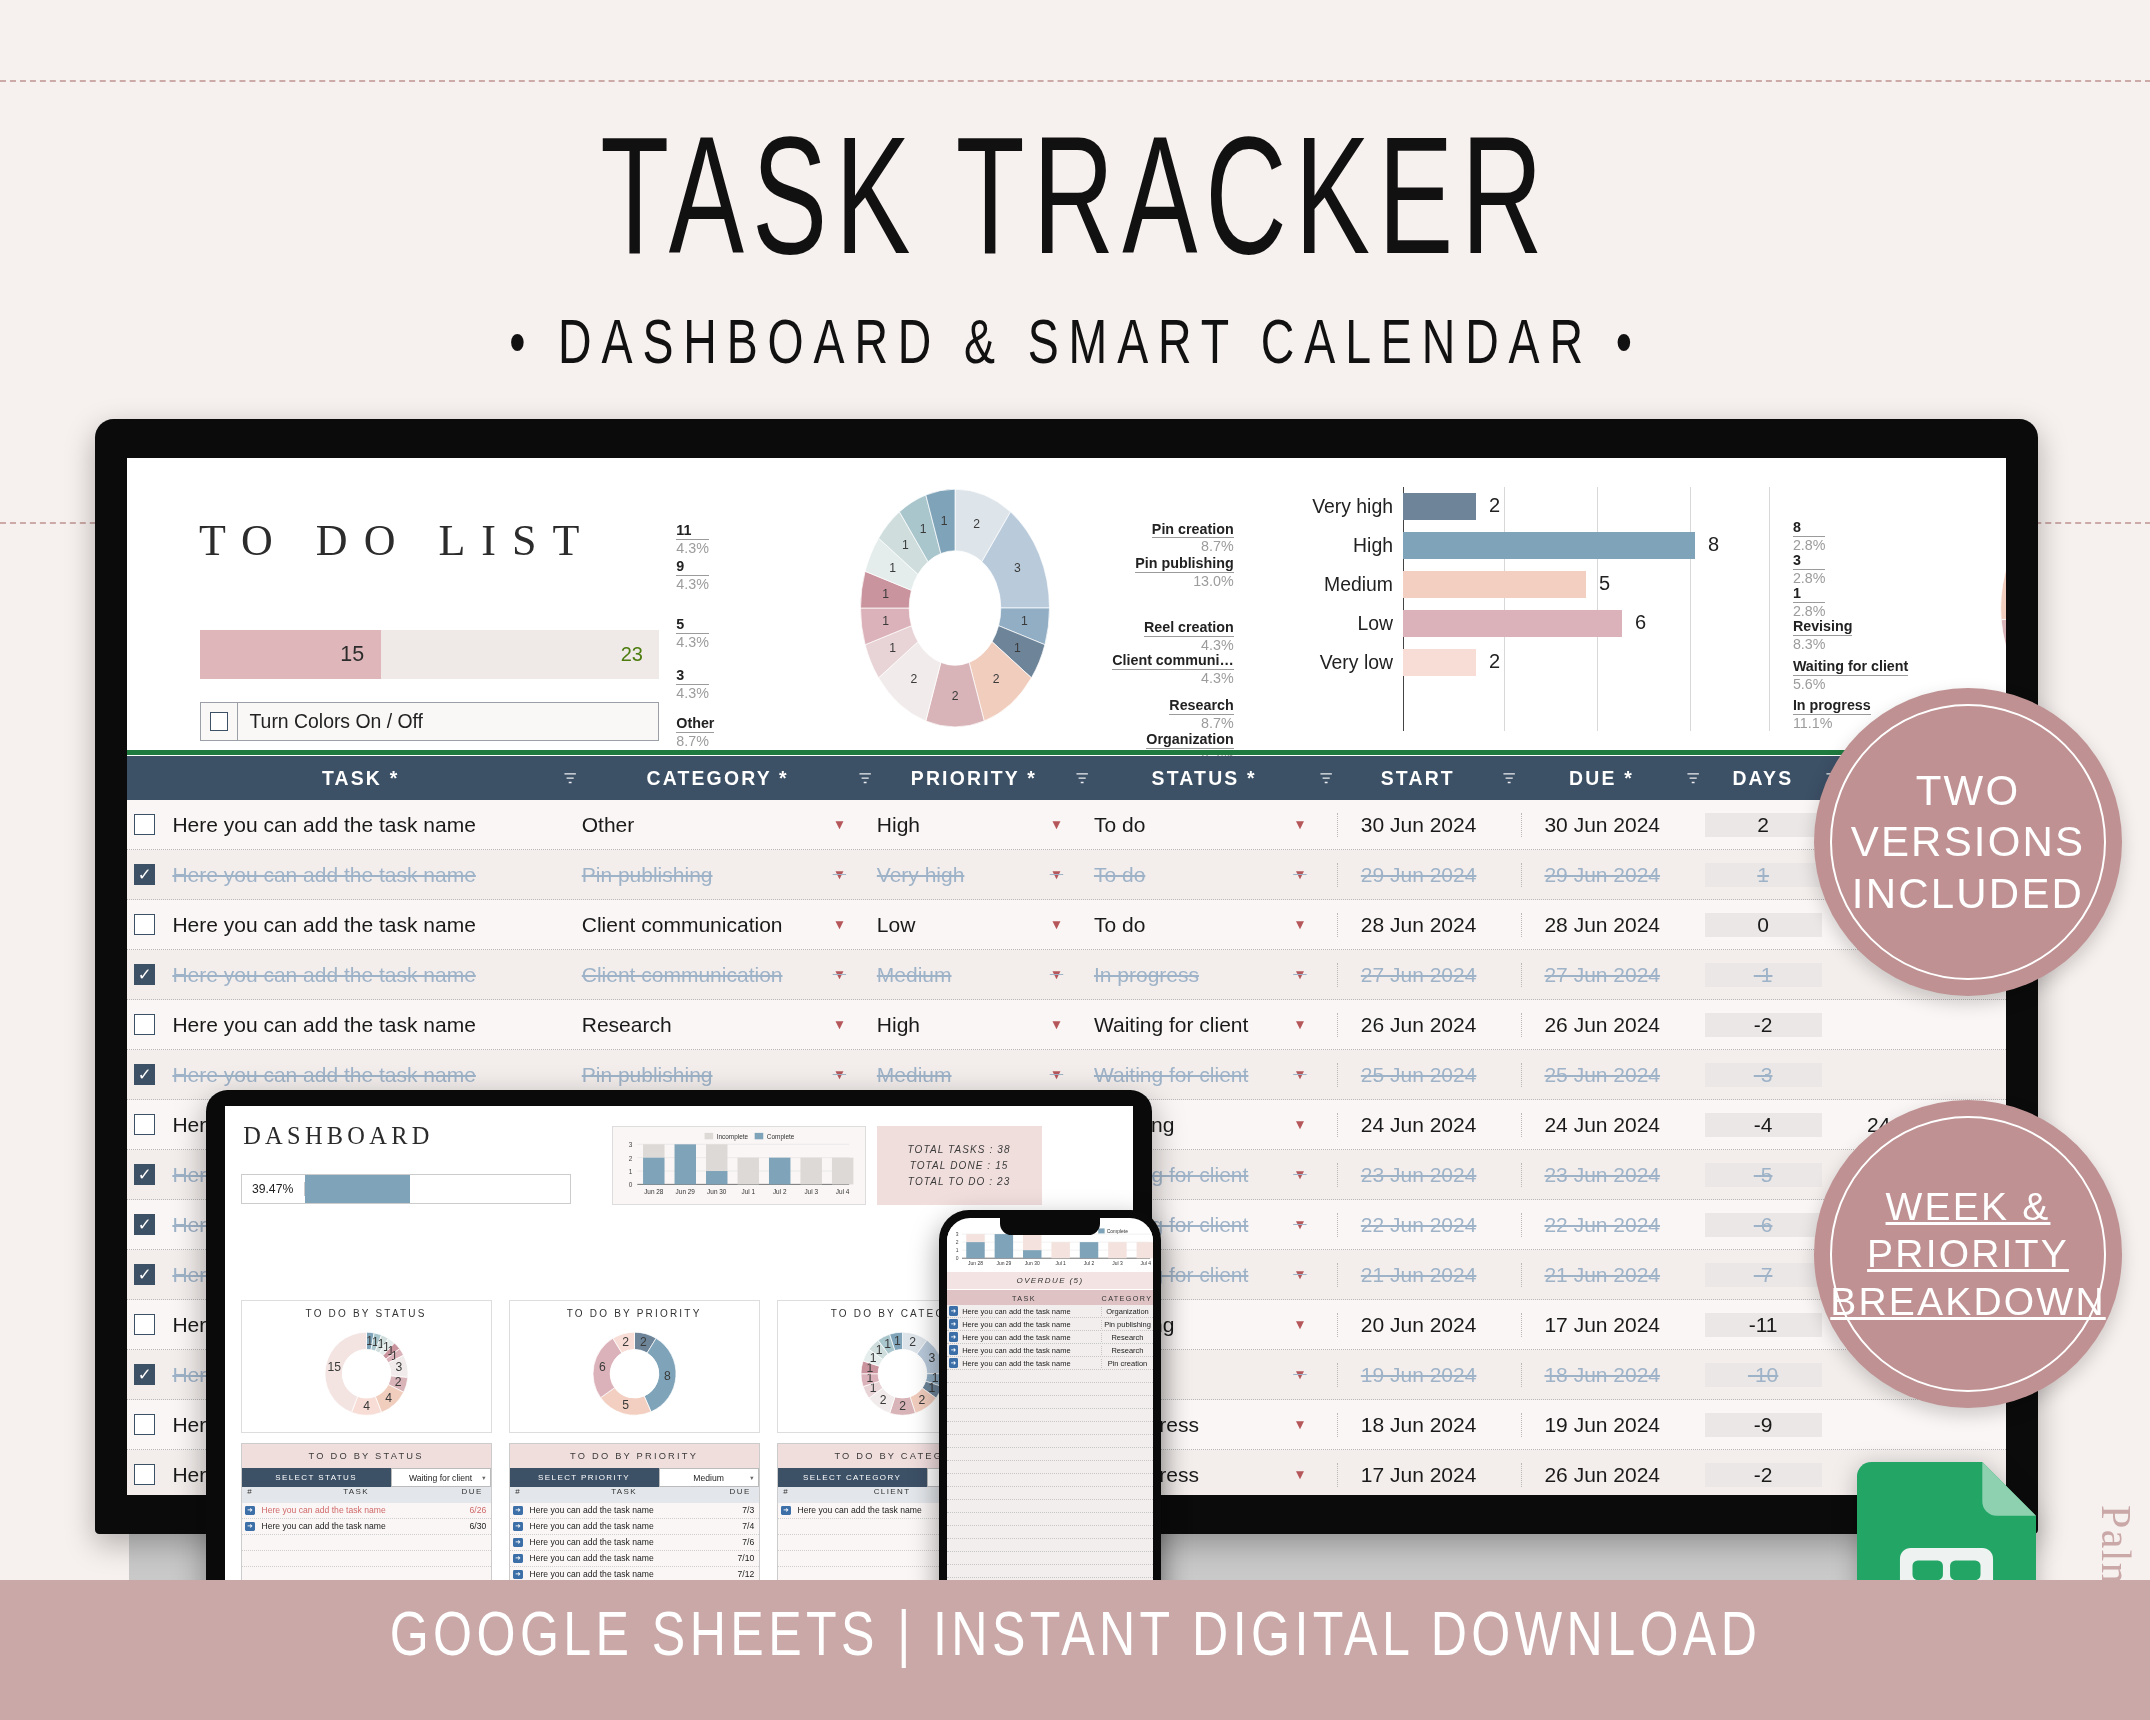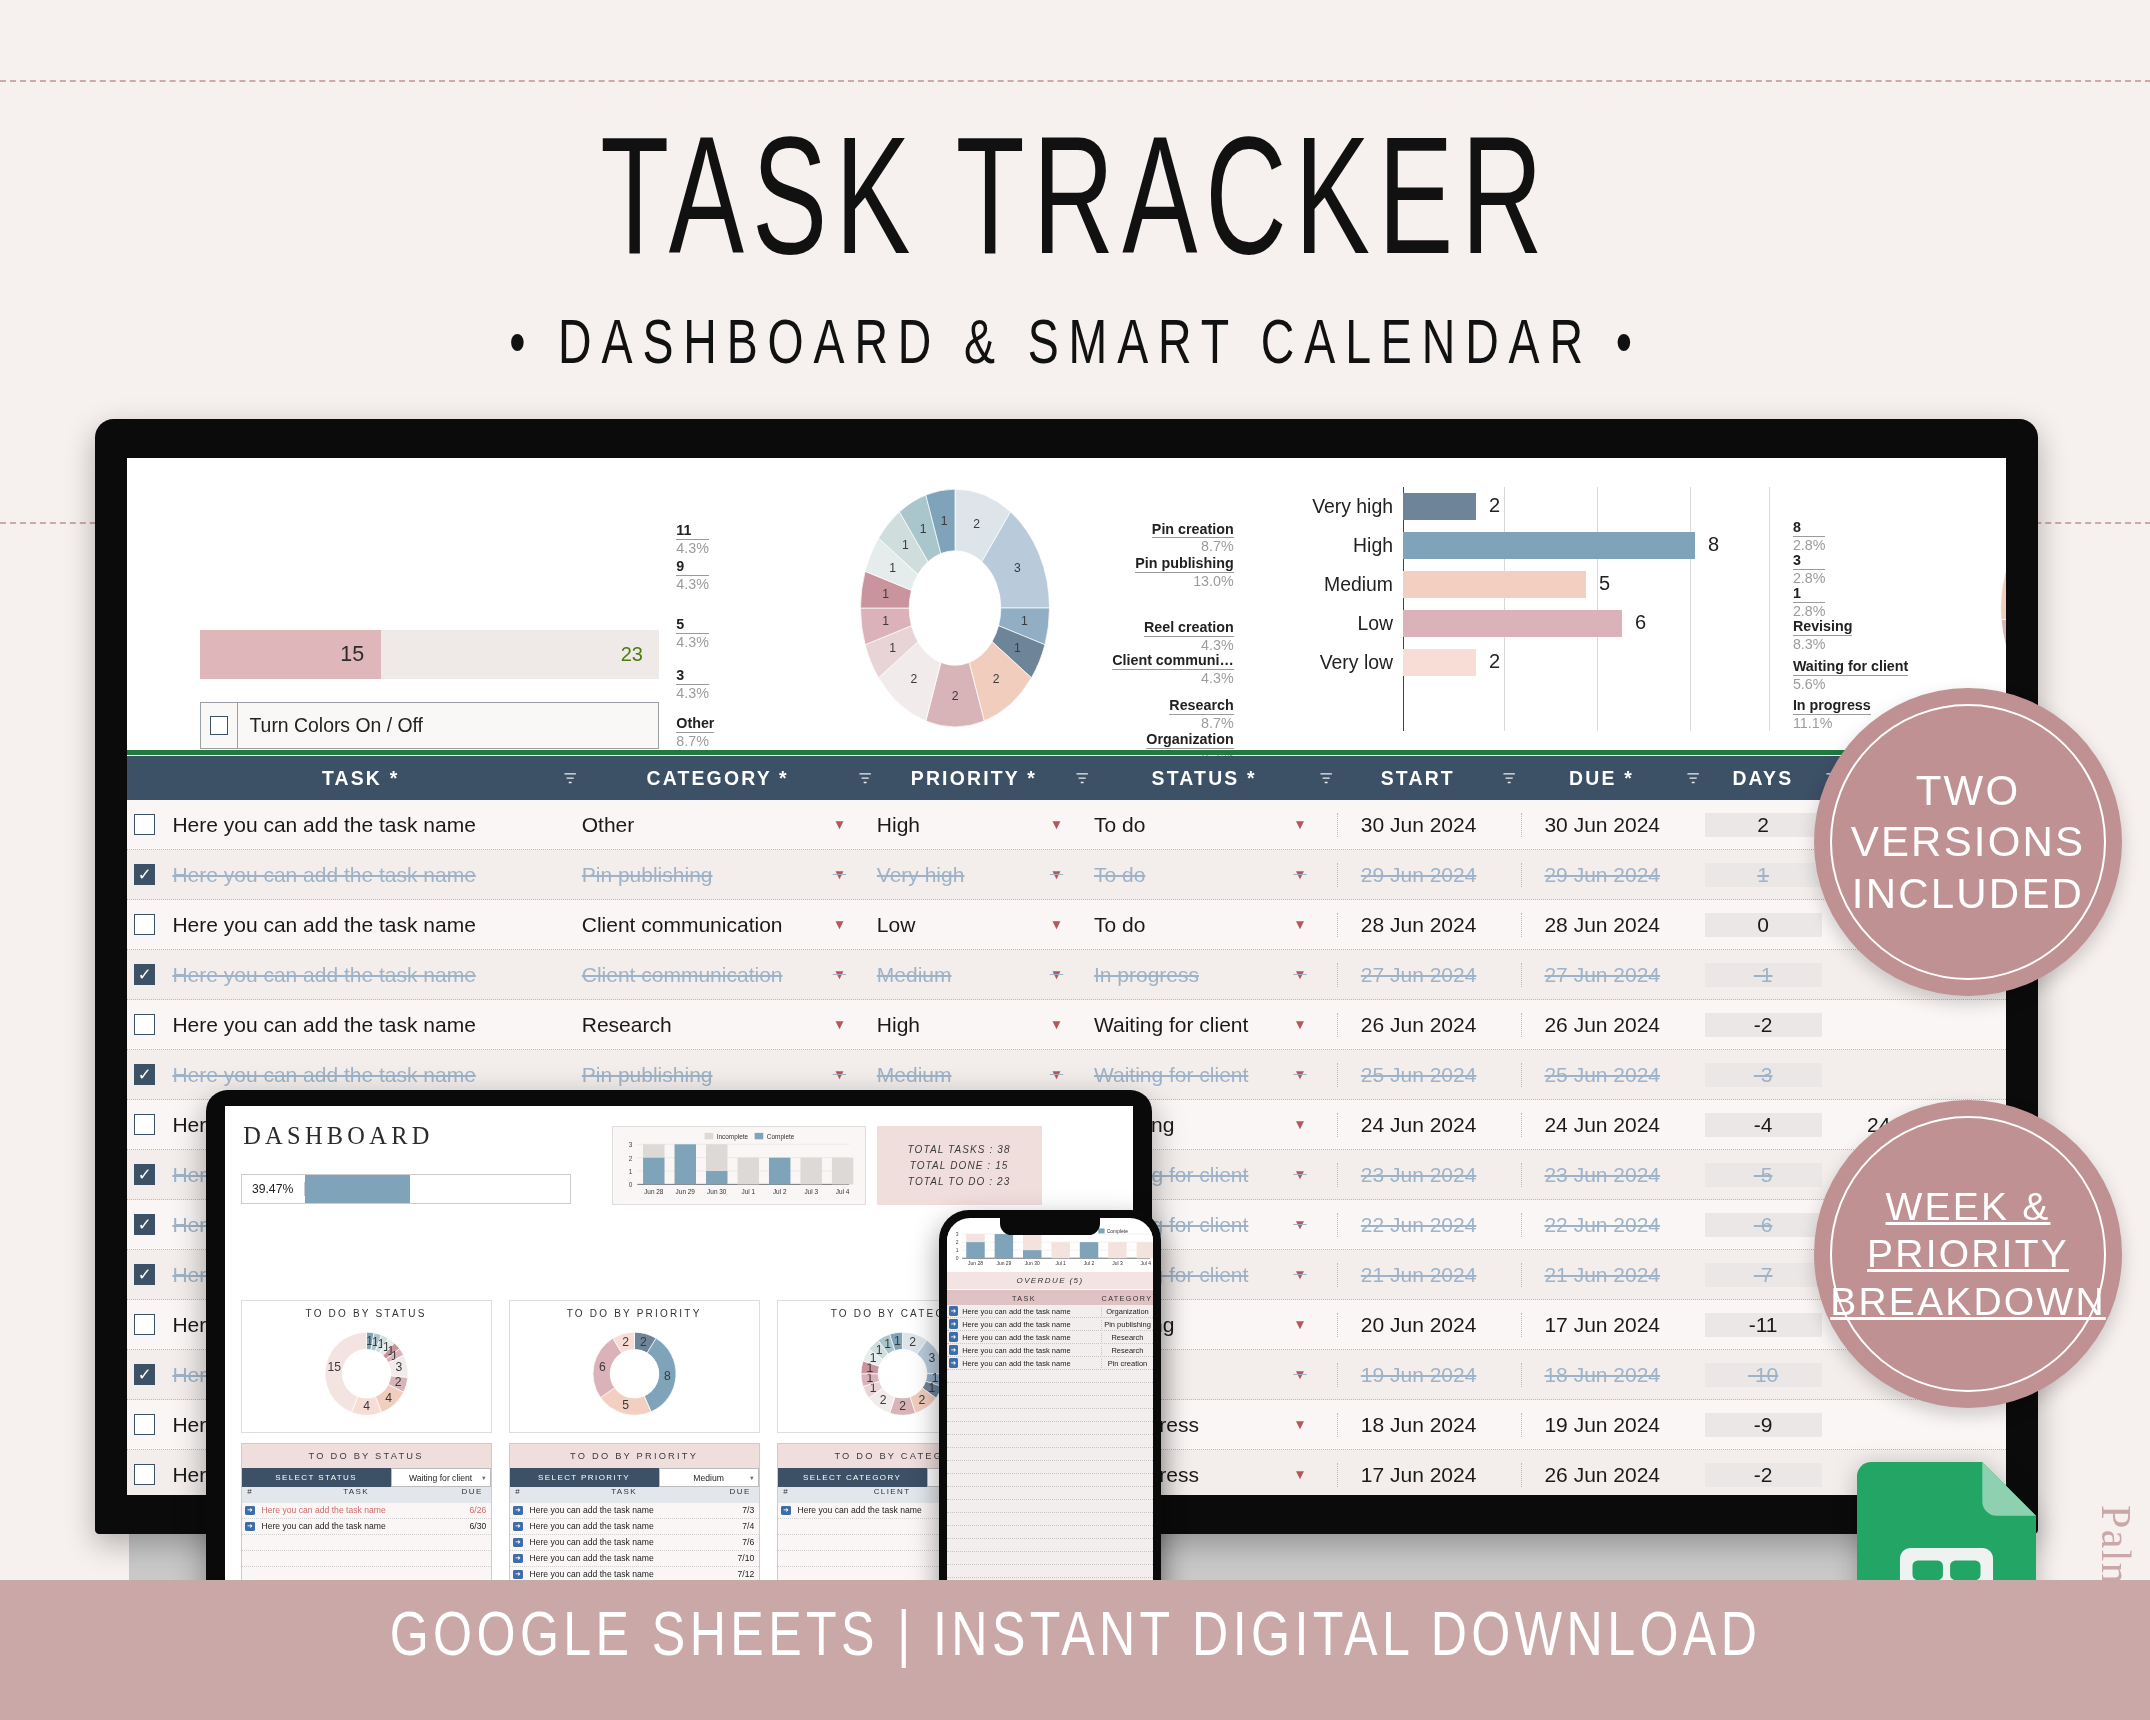--- a/index.html
+++ b/index.html
@@ -57,21 +57,21 @@
   .progress-fill {
     height:100%; background:#dfb7bb; display:flex; align-items:center;
     justify-content:flex-end; padding-right:17px;
     font-size:21.5px; color:#2c2c2c;
   }
   .progress-total {
     flex:1; display:flex; align-items:center; justify-content:flex-end;
     padding-right:16px; font-size:20px; color:#4d7c0f;
   }
   .colors-toggle {
-    position:absolute; left:73px; top:244px; width:459px; height:47px;
+    position:absolute; left:73px; top:244px; width:459px; height:39px;
     border:0.7px solid #9aa0a6; background:#faf8f7;
     display:flex; align-items:center;
   }
   .colors-toggle .cb {
     width:37px; height:100%; border-right:0.7px solid #9aa0a6;
     display:flex; align-items:center; justify-content:center;
   }
   .cb-box { width:18.6px; height:18.6px; border:1.4px solid #3c5066; background:#fff; }
   .colors-toggle .lbl { padding-left:11.5px; font-size:19.4px; color:#222; }
 
@@ -272,20 +272,21 @@
 
 <div class="title">TASK TRACKER</div>
 <div class="subtitle">• DASHBOARD &amp; SMART CALENDAR •</div>
 
 <div class="monitor-stand"></div>
 
 <div class="monitor">
  <div class="monitor-screen">
 
   <div class="sheet-top">
+    <div class="todo-title">TO DO LIST</div>
 
     <div class="progress-wrap">
       <div class="progress-fill" id="pfill" style="width: 39.4737%;">15</div>
       <div class="progress-total">23</div>
     </div>
 
     <div class="colors-toggle">
       <div class="cb">
             <div class="cb-box"></div>
           </div>

